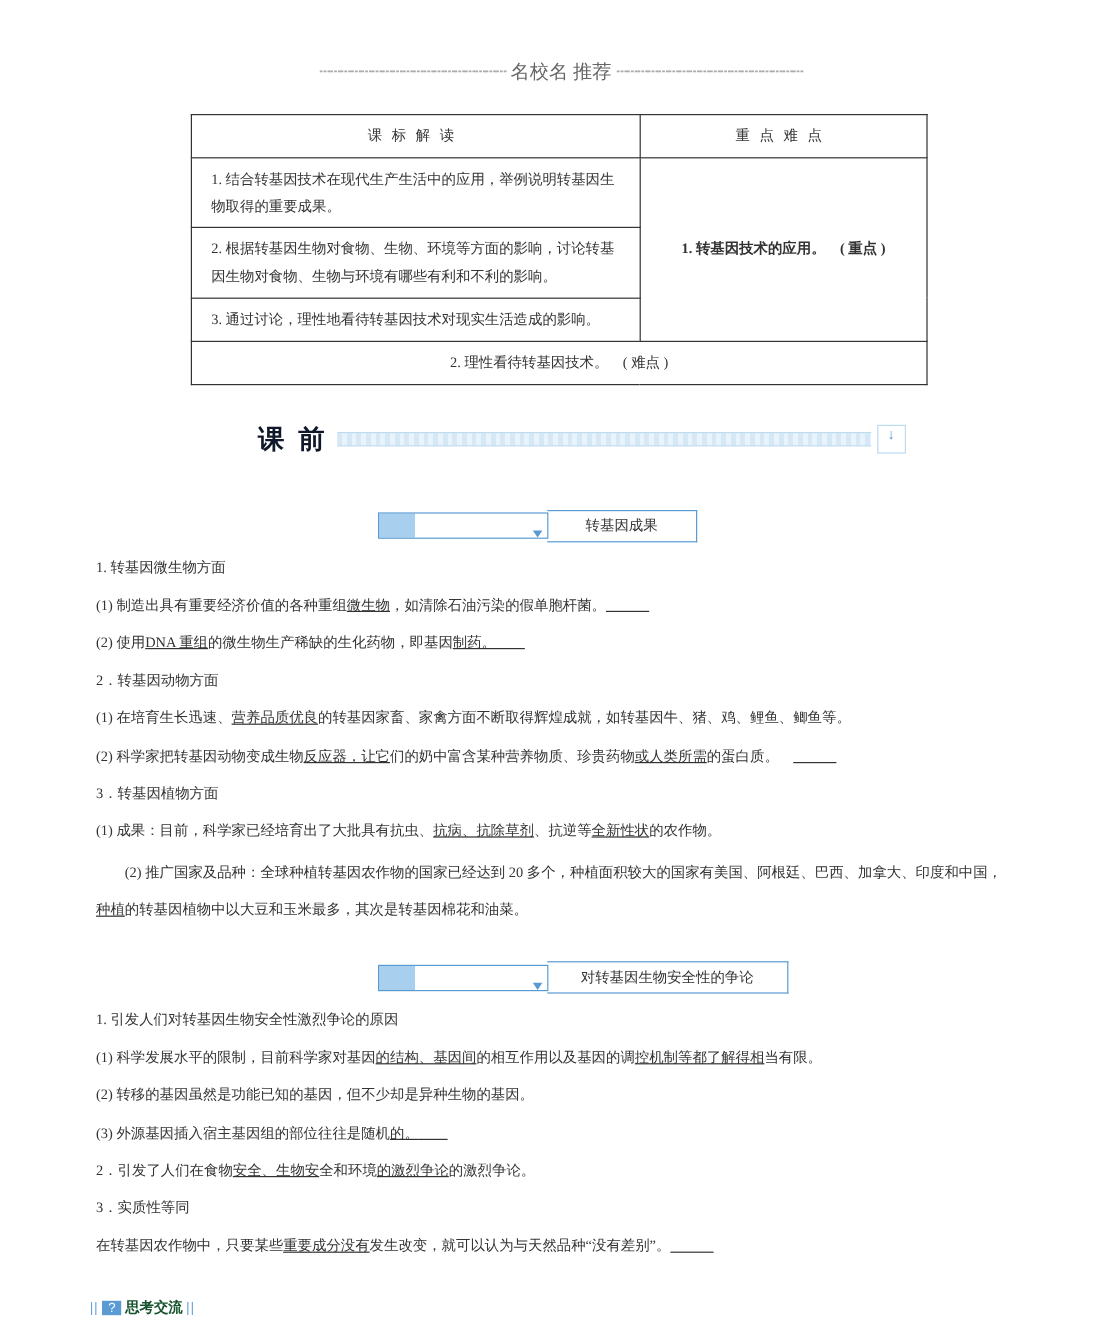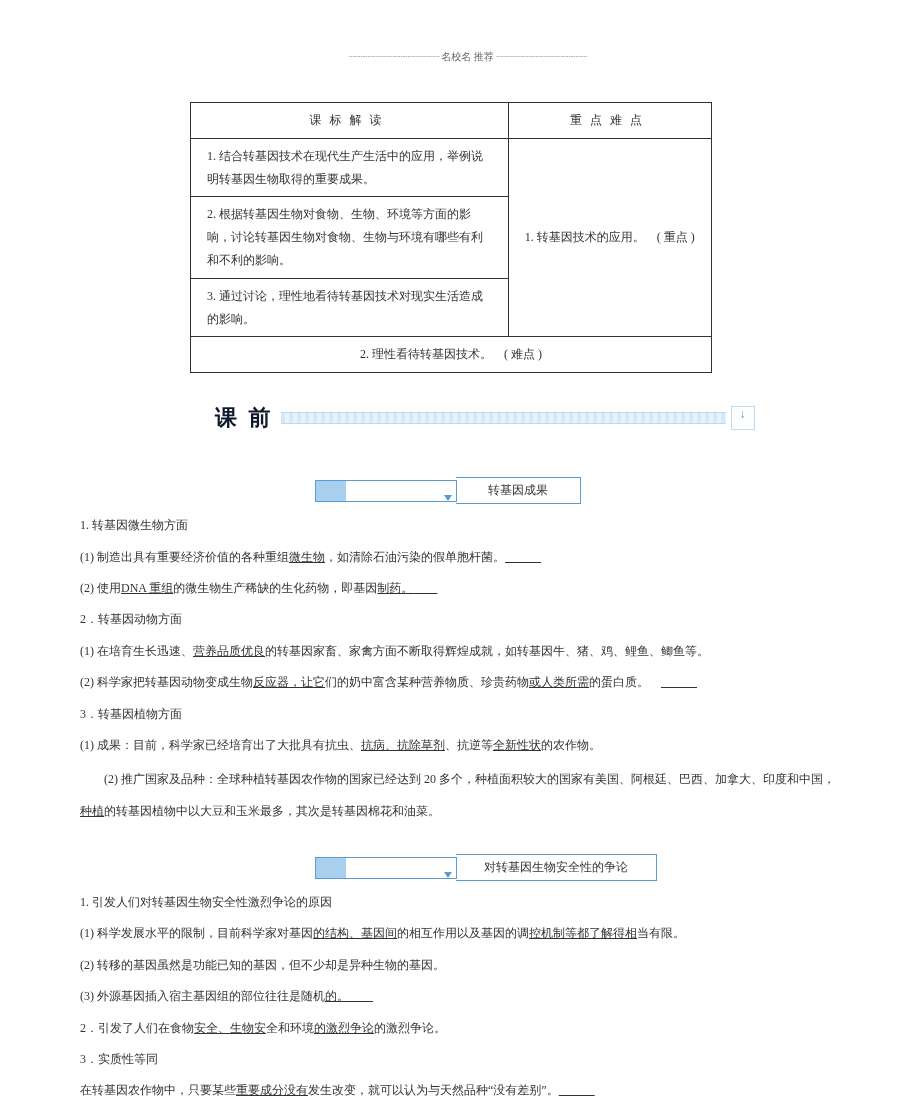--- a/index.html
+++ b/index.html
@@ -9,32 +9,32 @@
     font-size: 12px;
     color: #333;
     background: #fff;
     width: 920px;
   }
   .page {
     padding: 50px 60px 20px 75px;
   }
   .header-line {
     text-align: center;
-    font-size: 10px;
+    font-size: 16px;
     color: #666;
-    margin-bottom: 38px;
+    margin-bottom: 24px;
   }
   .header-line .dots {
     color: #aaa;
     letter-spacing: -1px;
   }
   table.standards {
     border-collapse: collapse;
-    width: 522px;
-    margin-left: 115px;
+    width: 614px;
+    margin-left: 84px;
     margin-bottom: 30px;
   }
   table.standards td, table.standards th {
     border: 1px solid #333;
     padding: 6px 16px;
     font-size: 12px;
     line-height: 1.9;
     vertical-align: middle;
   }
   table.standards th {
@@ -154,21 +154,21 @@
   </div>
 
   <table class="standards">
     <tbody>
         <tr>
       <th style="width:61%;">课标解读</th>
       <th>重点难点</th>
     </tr>
     <tr>
       <td>1. 结合转基因技术在现代生产生活中的应用，举例说明转基因生物取得的重要成果。</td>
-      <td rowspan="3" style="">1. 转基因技术的应用。　( 重点 )</td>
+      <td rowspan="3" style="text-align:center;font-weight:bold;">1. 转基因技术的应用。　( 重点 )</td>
     </tr>
     <tr>
       <td>2. 根据转基因生物对食物、生物、环境等方面的影响，讨论转基因生物对食物、生物与环境有哪些有利和不利的影响。</td>
     </tr>
     <tr>
       <td>3. 通过讨论，理性地看待转基因技术对现实生活造成的影响。</td>
     </tr>
     <tr>
       <td colspan="2" style="text-align:center;">2. 理性看待转基因技术。　( 难点 )</td>
     </tr>

